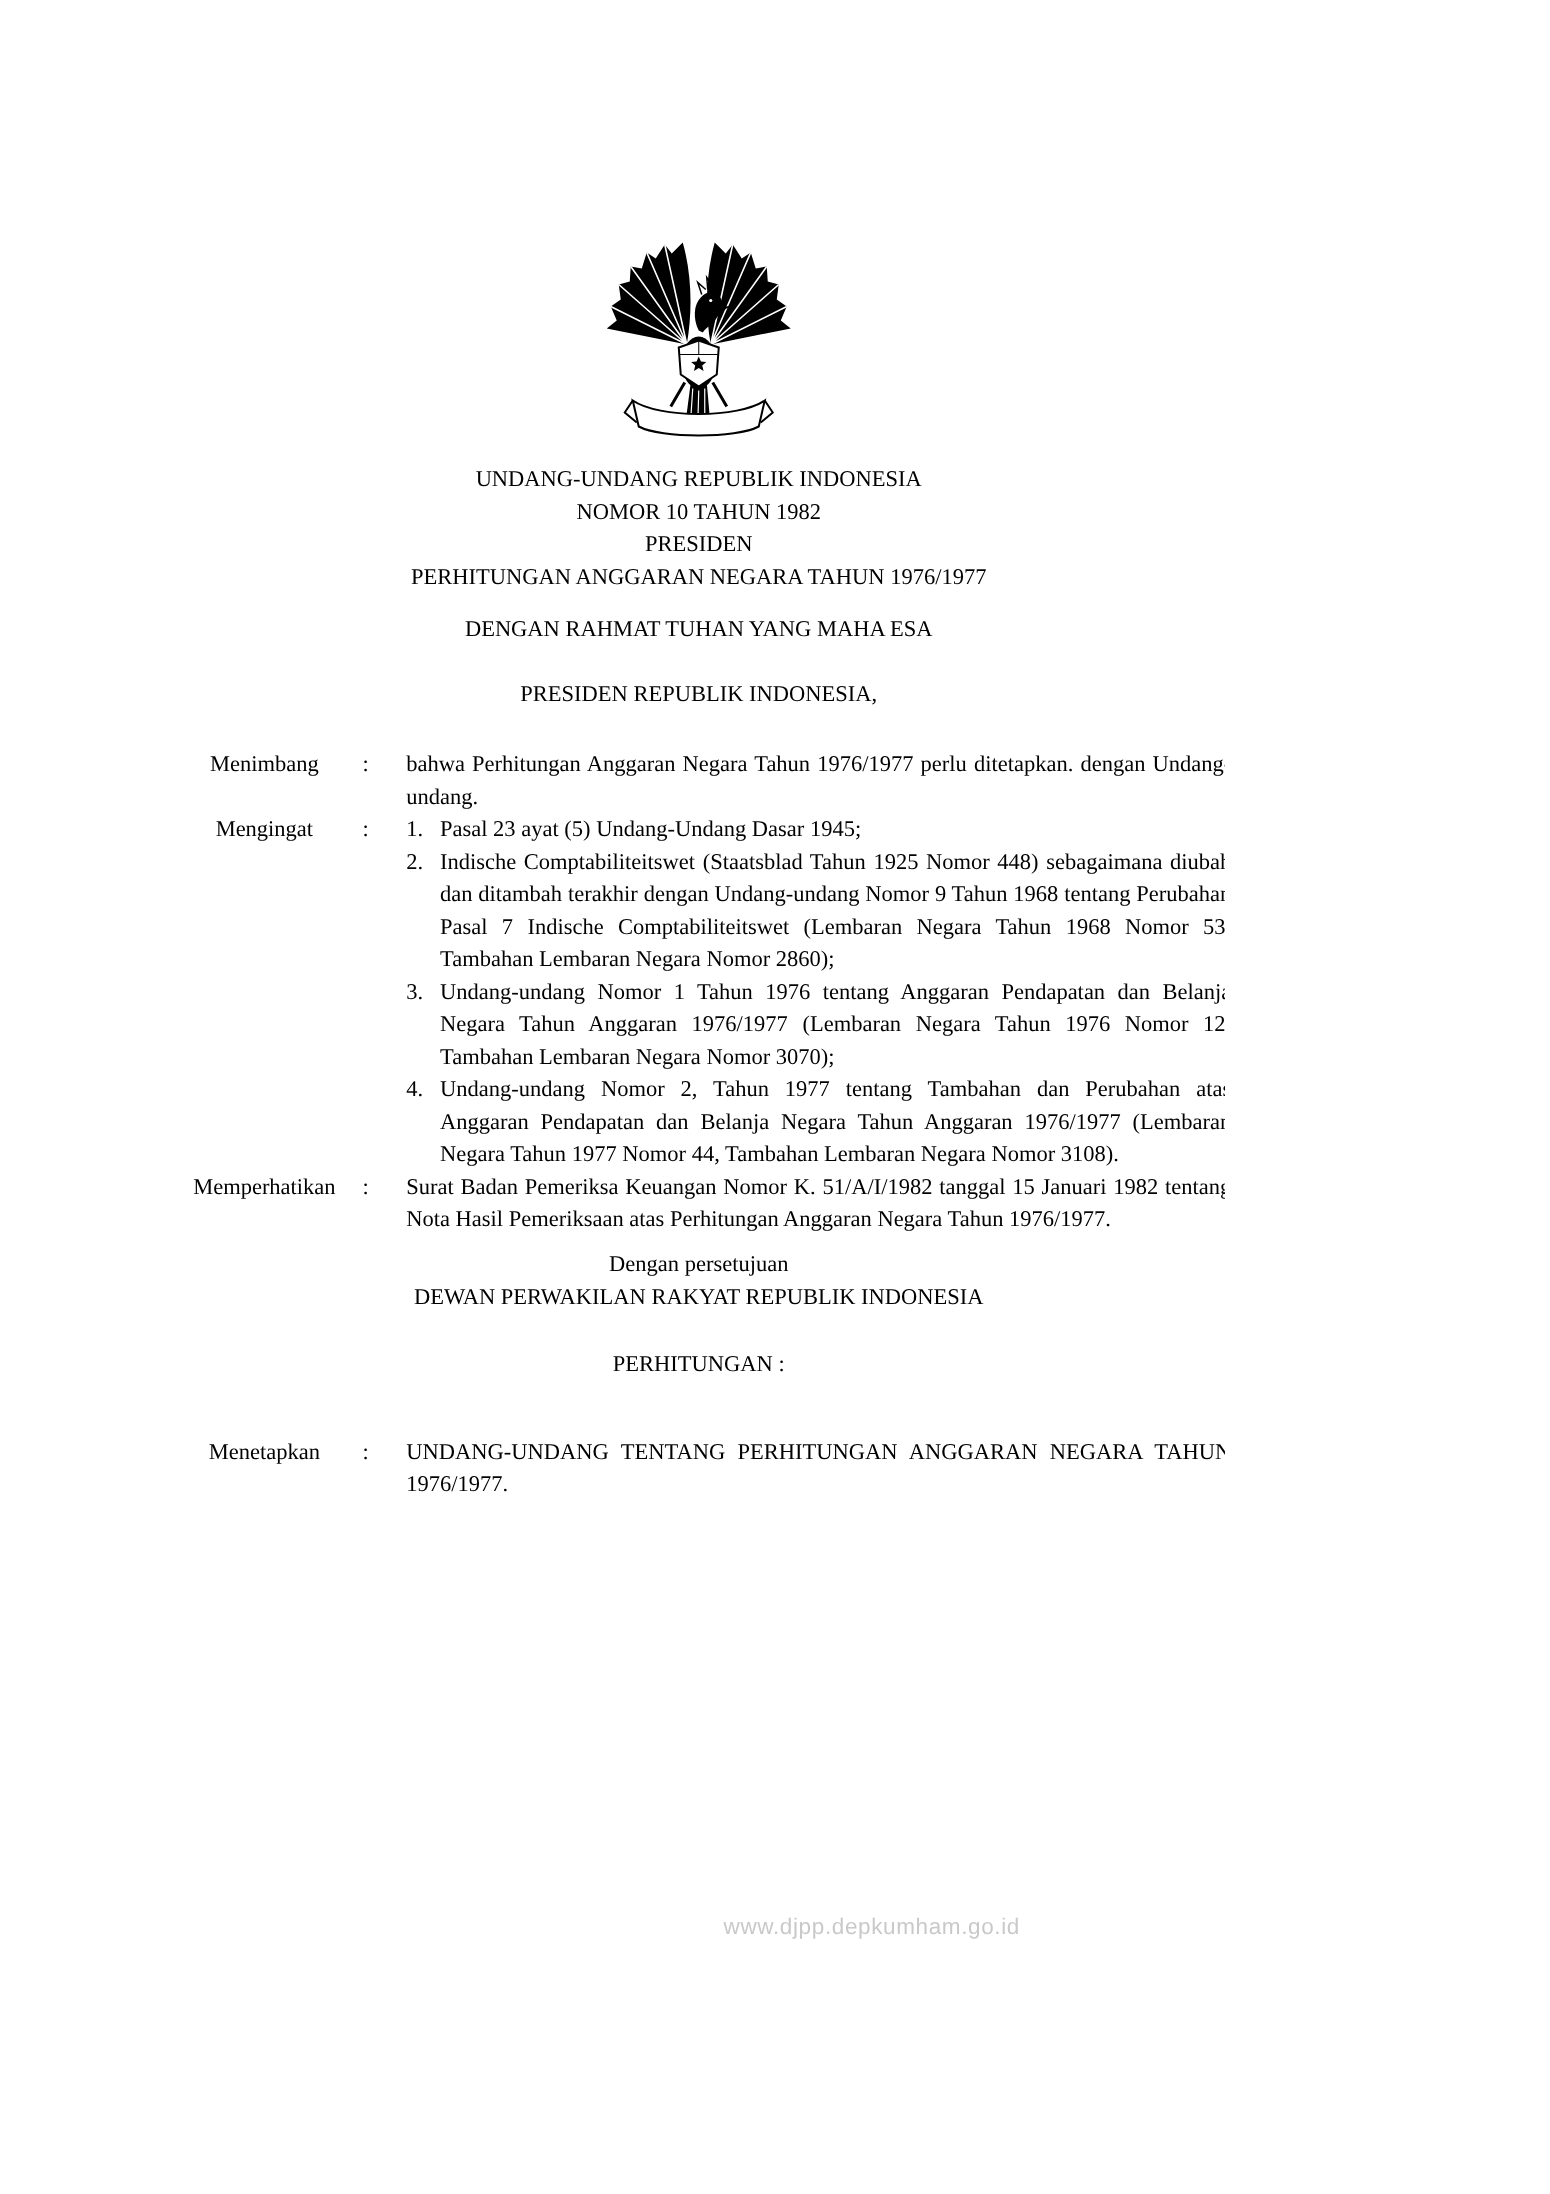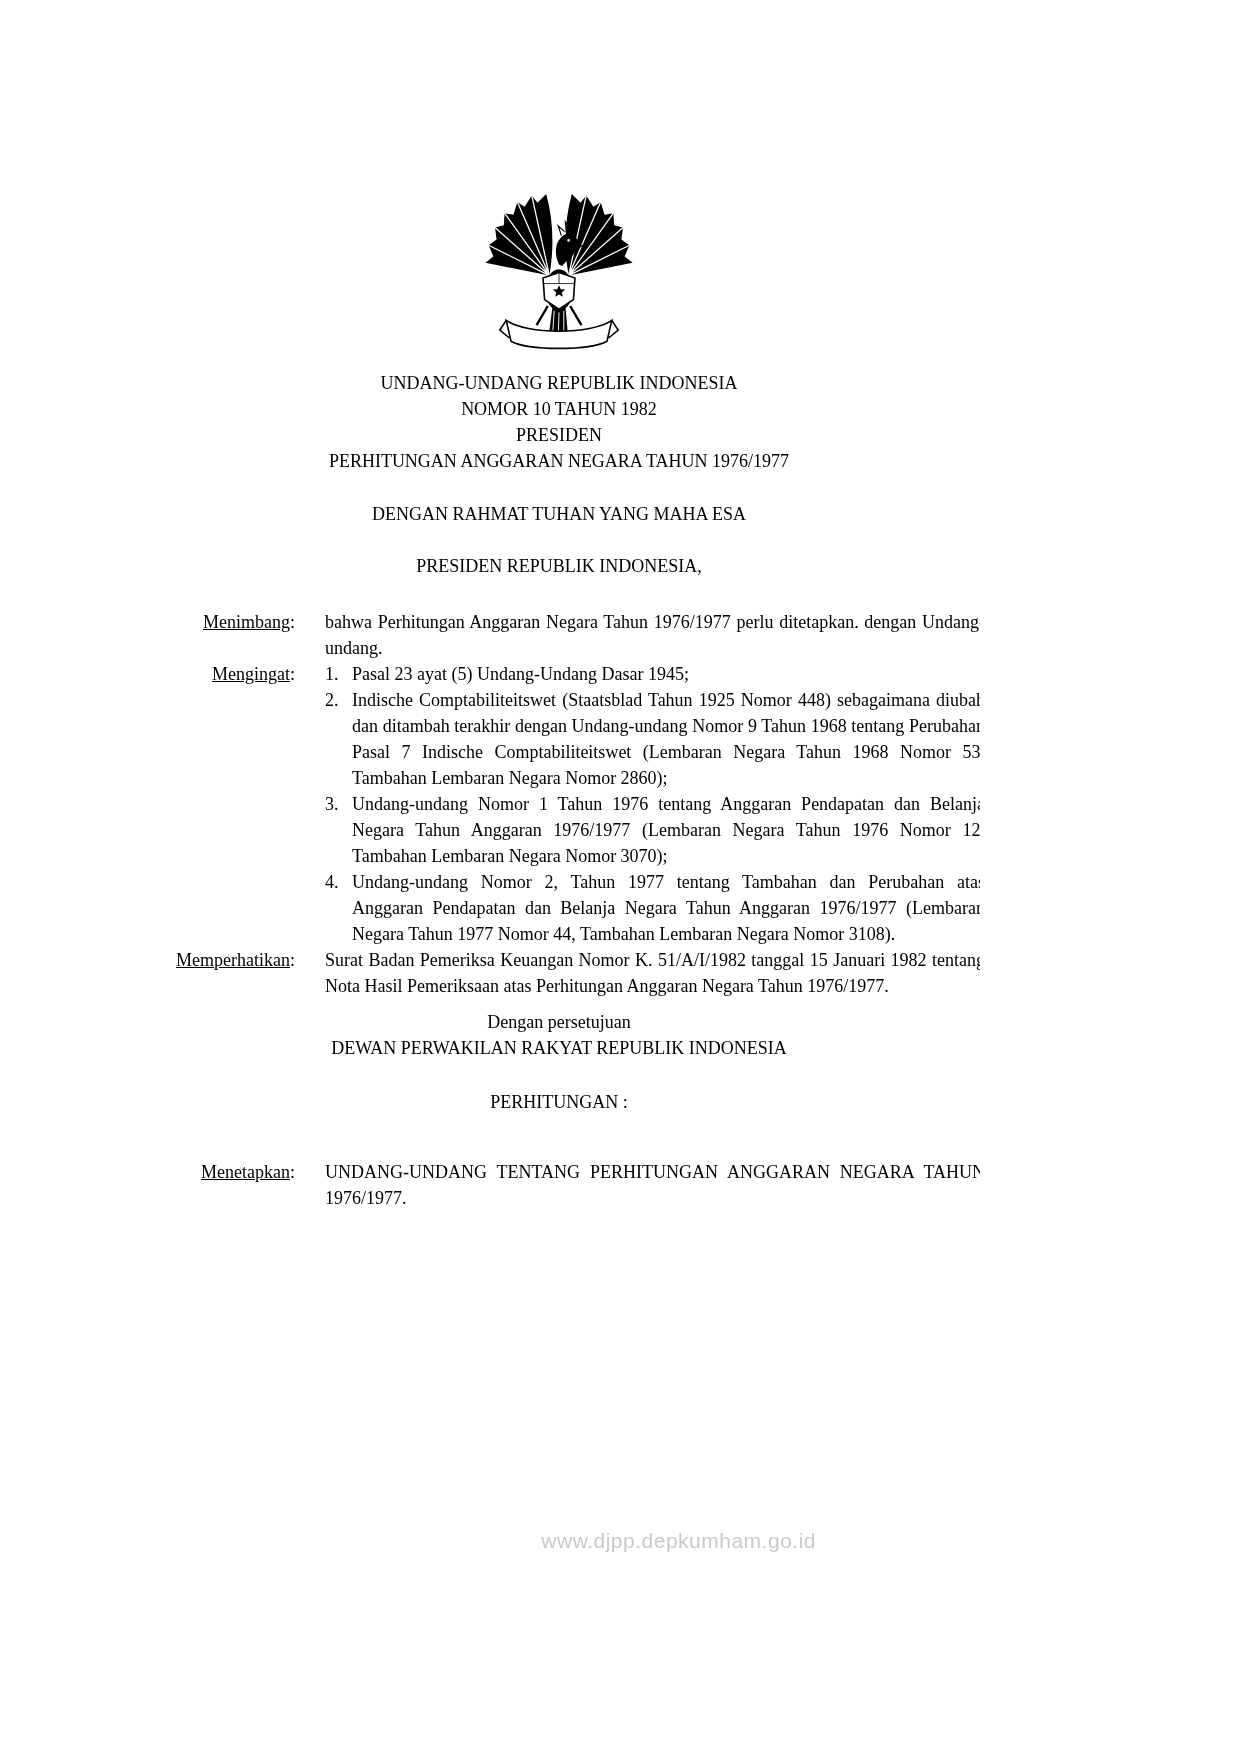--- a/index.html
+++ b/index.html
@@ -21,44 +21,44 @@
     top: 0;
     width: 852px;
   }
   .emblem-wrap {
     margin-top: 186px;
     display: flex;
     justify-content: center;
   }
   .center { text-align: center; }
   .title-block { margin-top: 8px; }
-  .rahmat { margin-top: 27px; }
+  .rahmat { margin-top: 16px; }
   .presiden { margin-top: 26px; }
   .clause {
     display: grid;
     grid-template-columns: 157px 35px 660px;
   }
   .clause-first { margin-top: 30px; }
-  .clabel { text-align: right; text-decoration: underline; }
+  .clabel { text-align: center; }
   .ccolon { text-align: left; }
   .just { text-align: justify; }
   .li {
     display: grid;
     grid-template-columns: 27px 633px;
   }
   .num { text-align: left; }
   .mt2 { margin-top: 10px; }
   .mt3 { margin-top: 28px; }
   .mt4 { margin-top: 44px; }
   .watermark {
     position: absolute;
     top: 1528px;
     right: 164px;
     font-family: "Liberation Sans", sans-serif;
-    font-size: 21px;
+    font-size: 18px;
     color: #c9c9c9;
     letter-spacing: 0.5px;
   }
 </style>
 </head>
 <body>
 
 <div class="page">
   <div class="content">
 

